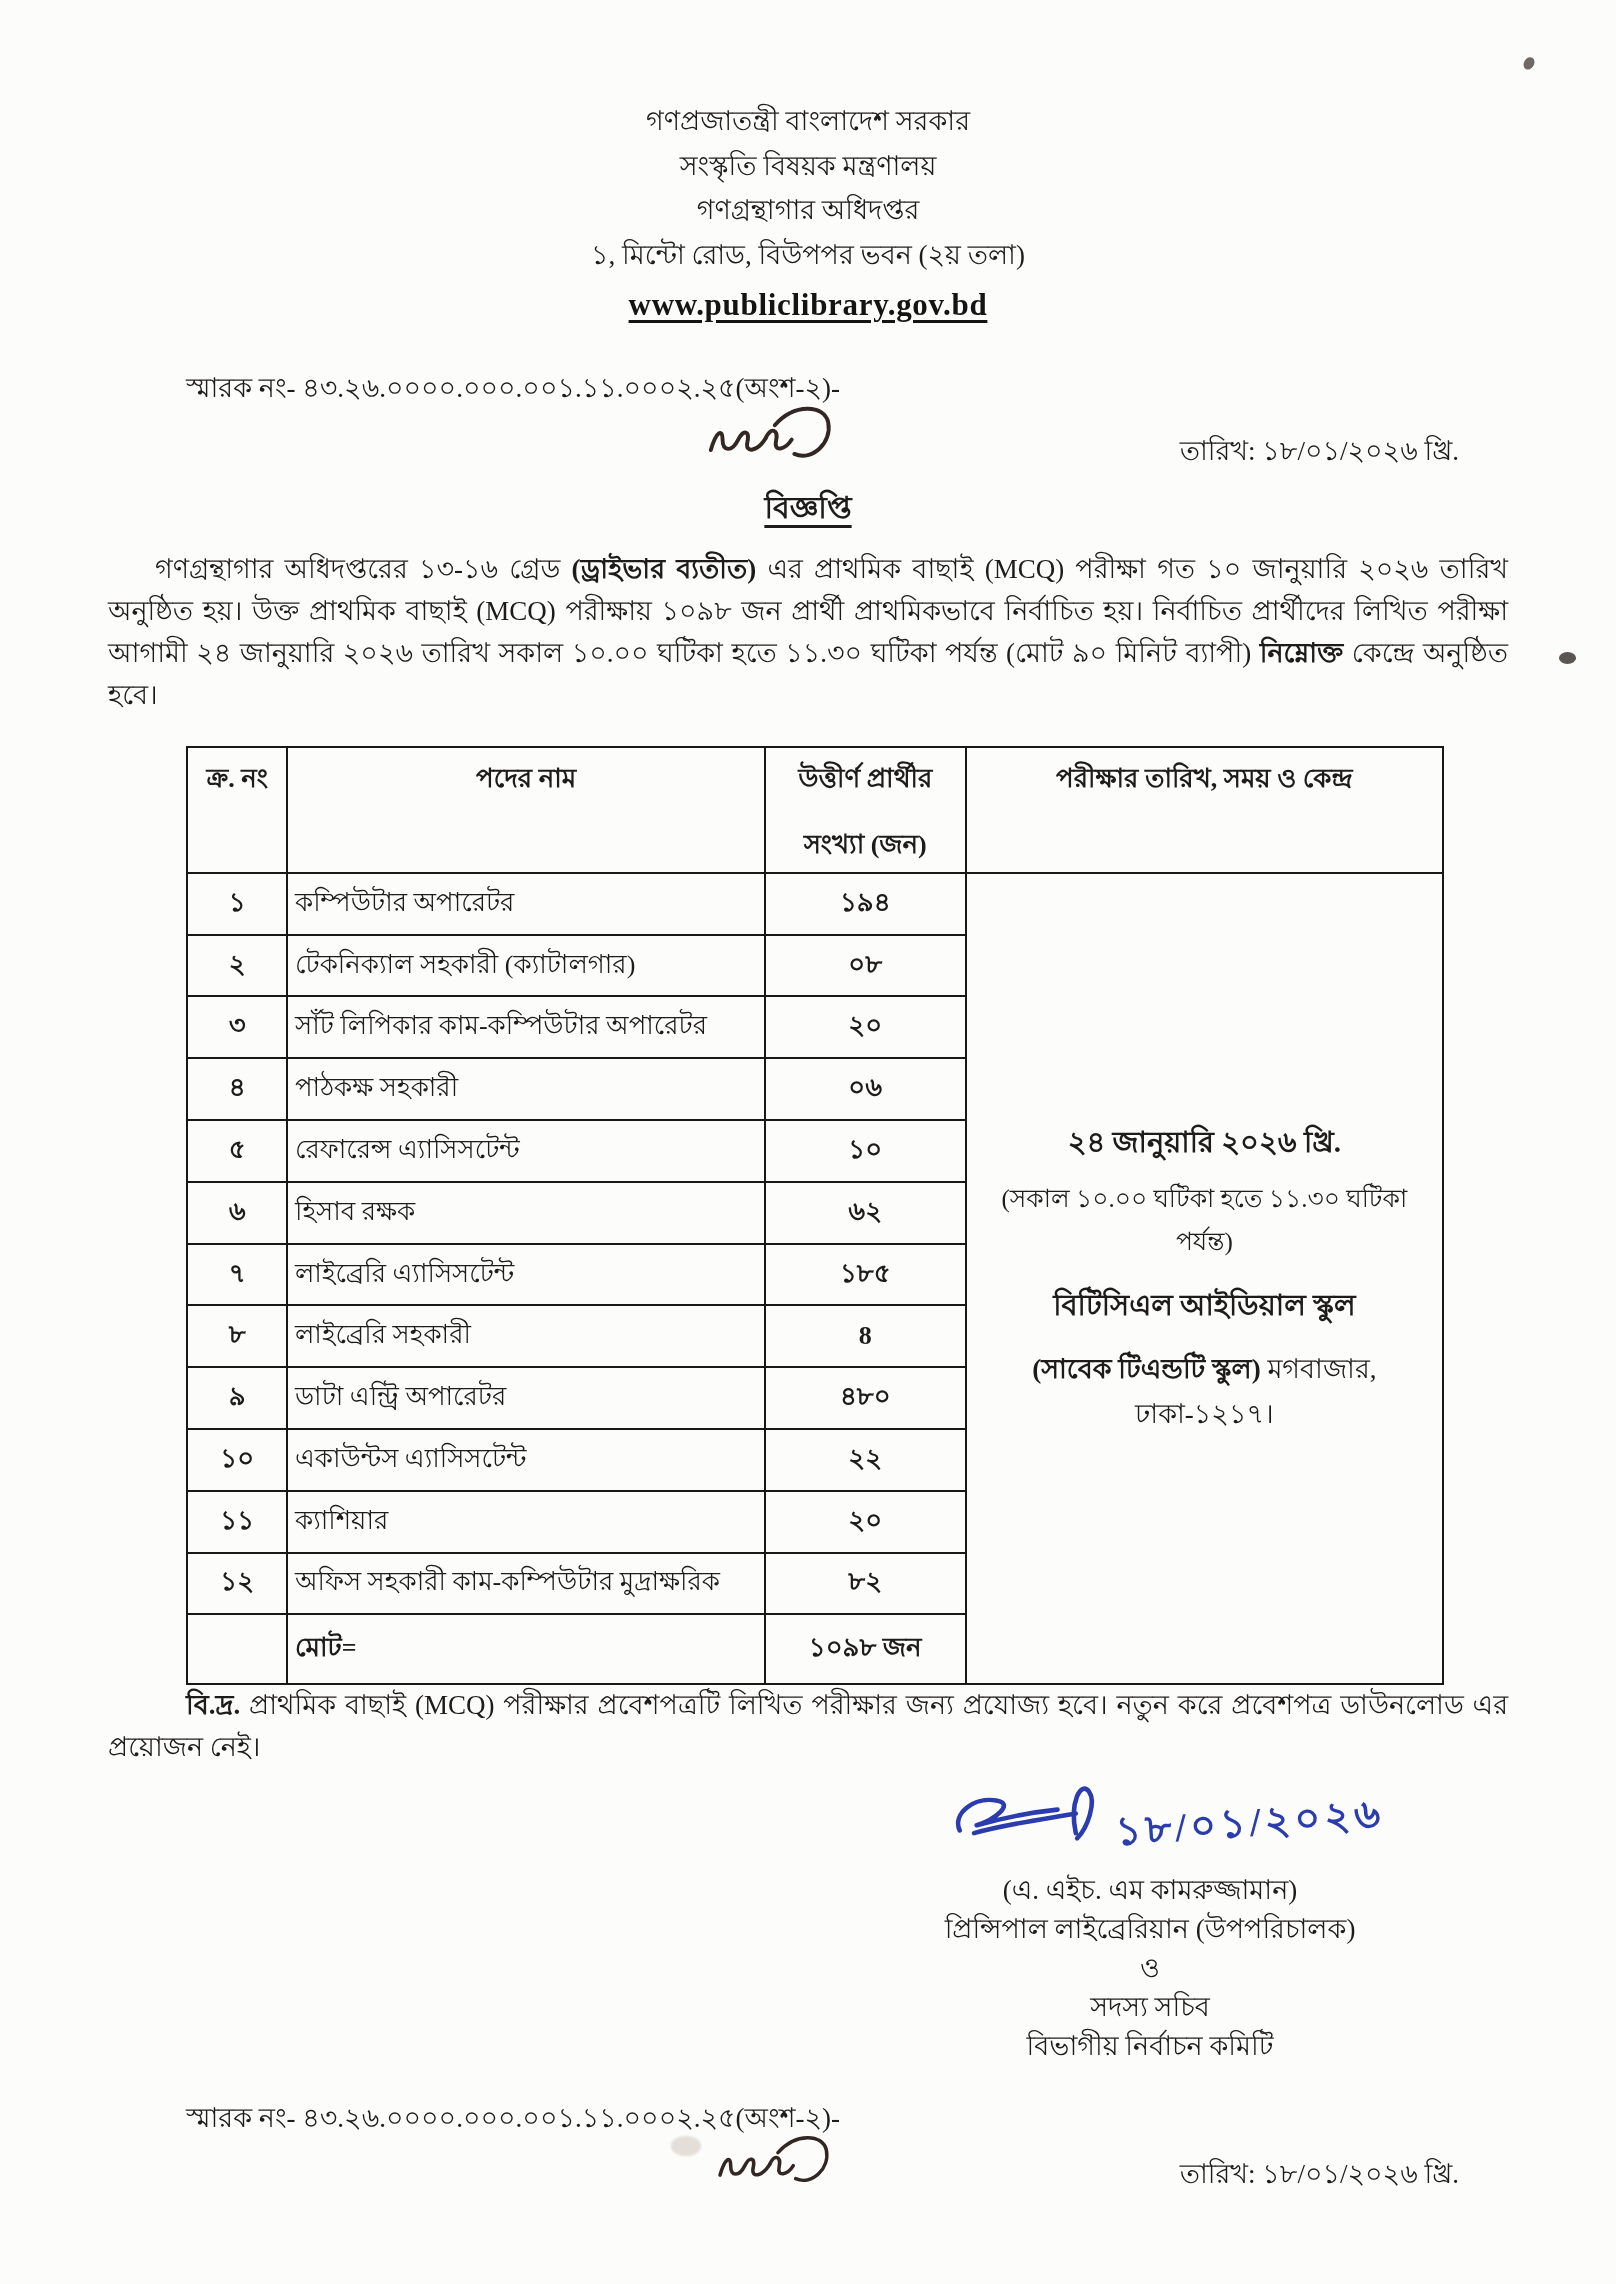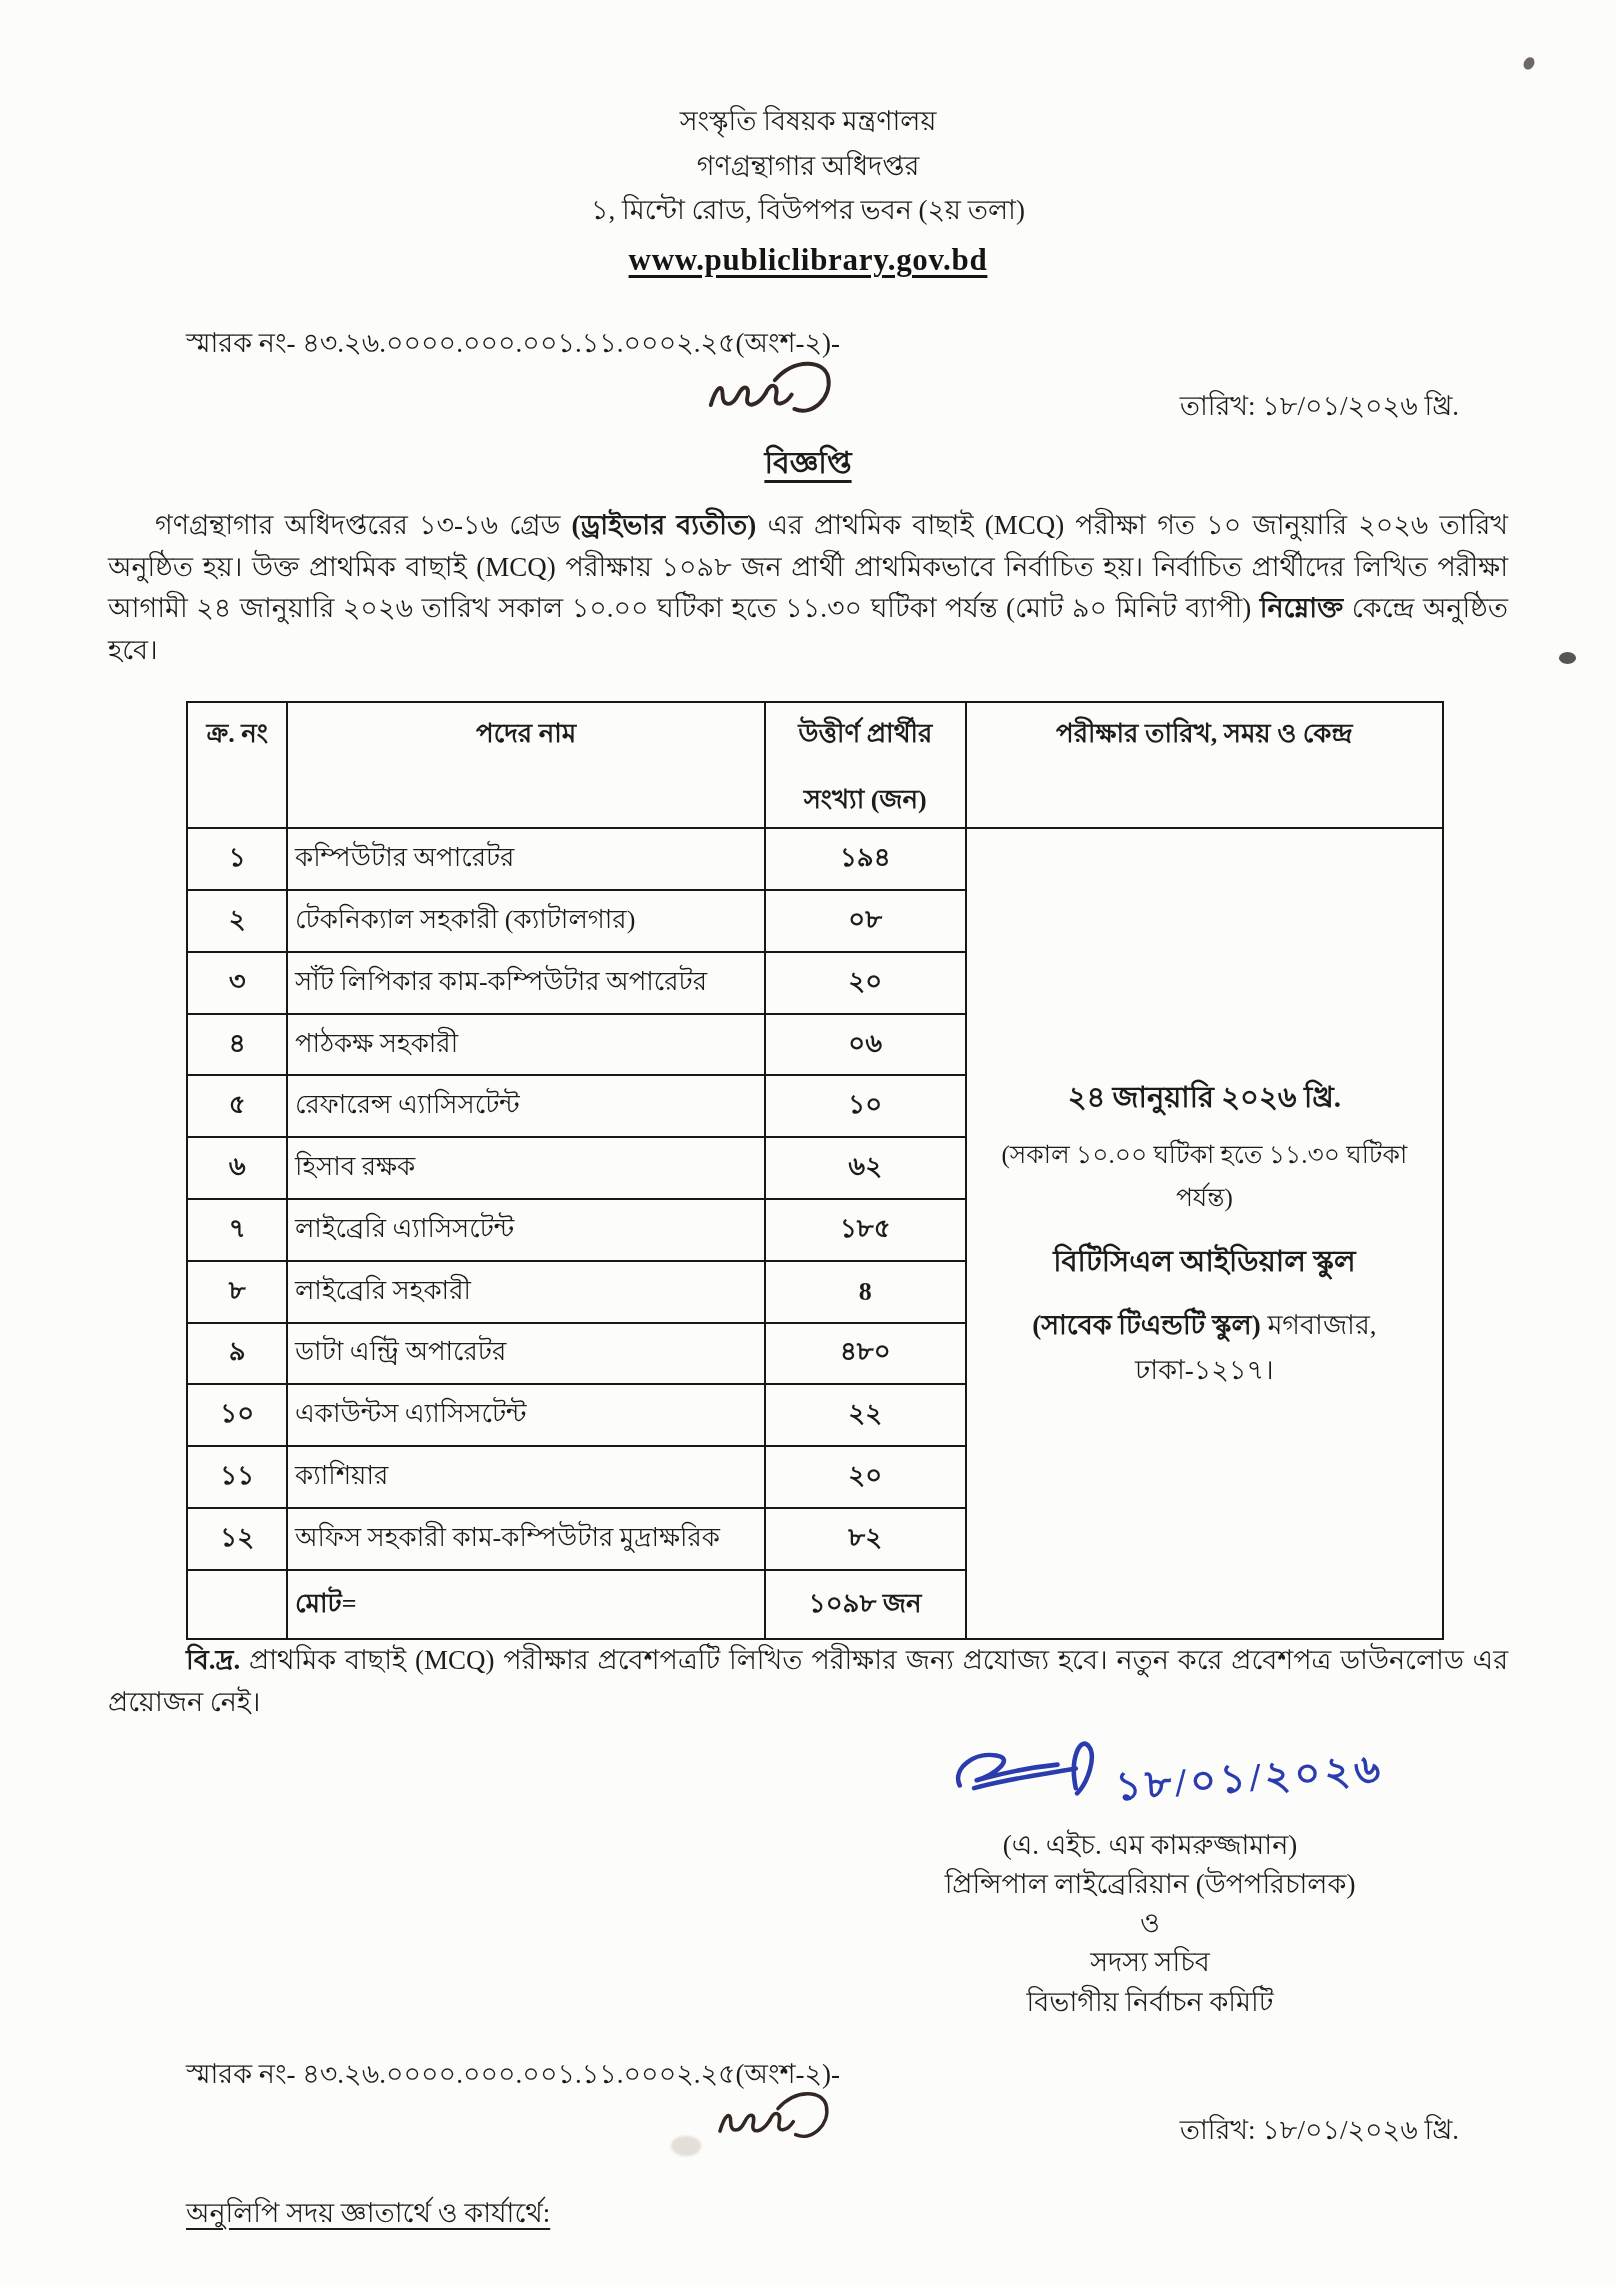--- a/index.html
+++ b/index.html
@@ -92,20 +92,21 @@
   .a1{top:57px;left:1524px;width:10.4px;height:13px;background:#4a4440;transform:rotate(30deg);opacity:.8;}
   .a2{top:652px;left:1559px;width:17px;height:11.7px;background:#3c3734;opacity:.85;}
   .a3{top:2136px;left:671px;width:30px;height:19.5px;background:#b9a89a;opacity:.35;filter:blur(1.3px);}
 </style>
 </head>
 <body>
 
 <div class="page">
 
   <div class="doc-header">
+    <div class="hline">গণপ্রজাতন্ত্রী বাংলাদেশ সরকার</div>
     <div class="hline">সংস্কৃতি বিষয়ক মন্ত্রণালয়</div>
     <div class="hline">গণগ্রন্থাগার অধিদপ্তর</div>
     <div class="hline">১, মিন্টো রোড, বিউপপর ভবন (২য় তলা)</div>
     <div class="site">www.publiclibrary.gov.bd</div>
   </div>
 
   <div class="memo-row">
     <span class="memo-left">
       <span>স্মারক নং- ৪৩.২৬.০০০০.০০০.০০১.১১.০০০২.২৫(অংশ-২)-</span>
       <span class="hand-scribble">
@@ -253,20 +254,19 @@
             <path d="M12,78 C20,50 30,44 30,62 C30,80 44,82 54,62 C62,46 72,48 68,66 C64,84 84,80 96,60"></path>
             <path d="M96,60 C104,42 116,46 112,64 C108,82 126,78 136,62"></path>
             <path d="M110,40 C140,6 186,8 192,36 C198,66 168,96 140,84"></path>
           </g>
         </svg>
       </span>
     </span>
     <span>তারিখ: ১৮/০১/২০২৬ খ্রি.</span>
   </div>
 
-  <div class="copy-heading">অনুলিপি সদয় জ্ঞাতার্থে ও কার্যার্থে:</div>
 
   <div class="artifact a1"></div>
   <div class="artifact a2"></div>
   <div class="artifact a3"></div>
 
 </div>
 
 
 </body></html>

